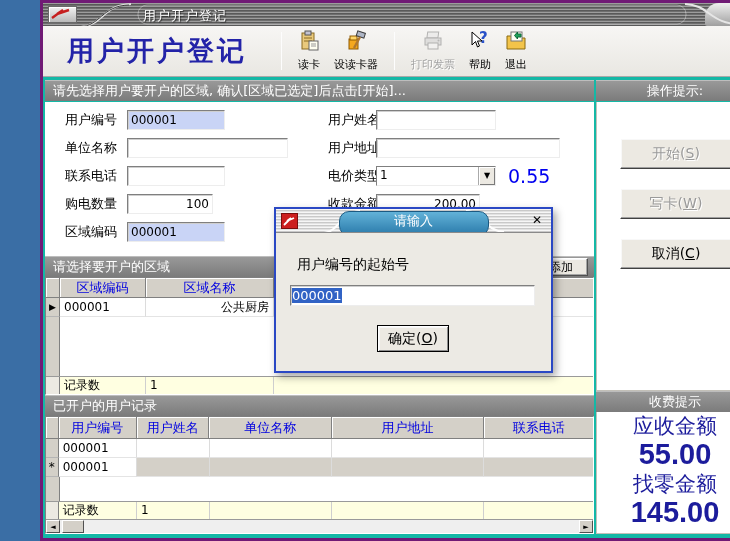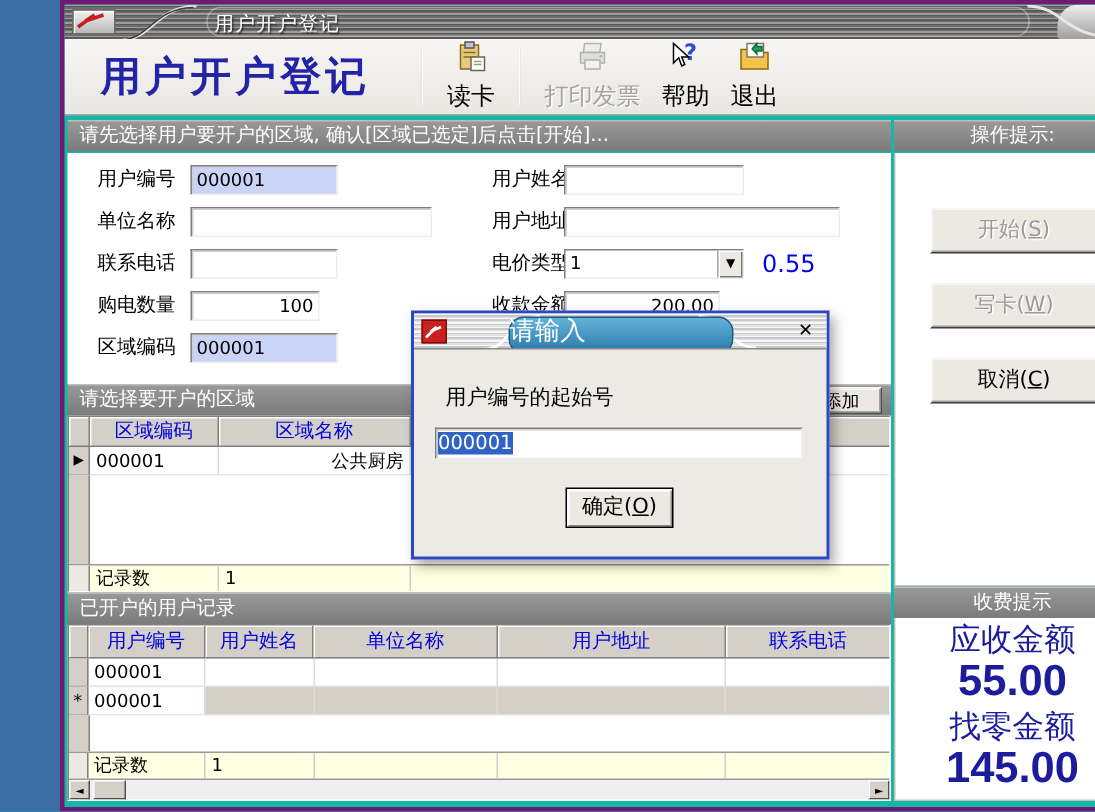--- a/index.html
+++ b/index.html
@@ -43,21 +43,21 @@
     border-bottom:1px solid #a9a9a9;
     display:flex; align-items:center;
   }
   .page-title {
     margin-left:24px; width:205px;
     font-size:27px; font-weight:bold; color:#2323a8; letter-spacing:3px;
     font-family:"DejaVu Sans","Liberation Sans",sans-serif;
   }
   .tb-sep { width:1px; height:38px; background:#b4b4b4; border-right:1px solid #fdfdfd; margin:0 9px; }
   .tb-btn { display:flex; flex-direction:column; align-items:center; justify-content:center; padding:2px 7px; }
-  .tb-btn .lbl { font-size:16px; color:#000; margin-top:1px; white-space:nowrap; }
+  .tb-btn .lbl { font-size:11px; color:#000; margin-top:1px; white-space:nowrap; }
   .tb-btn.disabled .lbl { color:#a3a3a3; text-shadow:1px 1px 0 #fff; }
   .tb-btn.disabled svg { filter:grayscale(1); opacity:.55; }
 
   
   .sec-hd {
     position:absolute; height:21px;
     background:linear-gradient(180deg,#9a9a9a,#7b7b7b);
     color:#fff; font-size:13px; line-height:21px; padding:0 8px;
     box-shadow:inset 0 1px 0 #bdbdbd;
   }
@@ -73,21 +73,21 @@
   }
   .fi.hl { background:#c9d4f6; }
   .fi.num { text-align:right; }
   .combo { position:absolute; height:20px; display:flex; border:1px solid; border-color:#7f7f7f #ededed #ededed #7f7f7f; background:#fff; }
   .combo .val { flex:1; font-size:12px; padding:1px 3px; }
   .combo .dd {
     width:17px; background:#ece9e2; border-left:1px solid #aaa;
     box-shadow:inset 1px 1px 0 #fff, inset -1px -1px 0 #7a7a7a;
     font-size:8px; color:#000; text-align:center; line-height:18px;
   }
-  .rate { position:absolute; color:#0000f0; font-size:16px; line-height:20px; }
+  .rate { position:absolute; color:#0000f0; font-size:19px; line-height:20px; }
 
   
   .grid { position:absolute; background:#fff; border:1px solid; border-color:#808080 #fff #fff #808080; overflow:hidden; display:flex; flex-direction:column; }
   .g-row { display:flex; flex-shrink:0; }
   .g-hcell {
     background:#d4d0c8; color:#0000e0; font-size:13px; text-align:center;
     border-right:1px solid #808080; border-bottom:1px solid #808080;
     box-shadow:inset 1px 1px 0 #fff; line-height:20px;
   }
   .g-cell { font-size:12px; padding:0 4px; border-right:1px solid #dcdcdc; border-bottom:1px solid #e4e4e4; line-height:18px; white-space:nowrap; overflow:hidden; }
@@ -135,21 +135,21 @@
   }
   .m-titlebar {
     position:relative; height:24px; overflow:hidden;
     background:repeating-linear-gradient(180deg,#f6f6f6 0 1px,#c9c9c9 1px 2px,#e2e2e2 2px 3px);
     border-bottom:1px solid #8a8a8a;
   }
   .m-pill {
     position:absolute; left:50%; top:2px; transform:translateX(-50%);
     width:150px; height:25px; border-radius:10px;
     background:linear-gradient(180deg,#62b2d8,#2a7aaa);
-    border:1px solid #1c5a82; color:#fff; font-size:17px; text-align:left; line-height:18px;
+    border:1px solid #1c5a82; color:#fff; font-size:13px; text-align:center; line-height:18px;
   }
   .m-logo { position:absolute; left:5px; top:4px; width:17px; height:16px; background:#cc1f1f; border:1px solid #7a0e0e; }
   .m-close { position:absolute; right:7px; top:4px; width:14px; height:14px; color:#000; font-weight:bold; font-size:12px; line-height:14px; text-align:center; }
   .m-prompt { position:absolute; left:21px; top:47px; font-size:14px; color:#000; }
   .m-input {
     position:absolute; left:14px; top:76px; width:245px; height:21px; background:#fff;
     border:1px solid; border-color:#7f7f7f #ededed #ededed #7f7f7f; box-shadow:inset 1px 1px 0 #cfcfcf;
     font-size:13px; line-height:19px; padding:0 1px;
   }
   .m-input .sel { background:#3163c5; color:#fff; }
@@ -194,20 +194,31 @@
           <line x1="6" y1="8" x2="14" y2="8" stroke="#8a6a20"></line>
           <line x1="6" y1="11" x2="14" y2="11" stroke="#8a6a20"></line>
           <rect x="11" y="11" width="9" height="9" fill="#fffff0" stroke="#666"></rect>
           <line x1="13" y1="14" x2="18" y2="14" stroke="#999"></line>
           <line x1="13" y1="16" x2="18" y2="16" stroke="#999"></line>
         </svg>
       </span>
       <span class="lbl">读卡</span>
     </div>
 
+    <div class="tb-btn">
+      <span>
+        <svg width="22" height="22" viewBox="0 0 22 22">
+          <rect x="4" y="9" width="9" height="10" fill="#f5a81e" stroke="#8f5a00"></rect>
+          <rect x="5" y="6" width="7" height="4" fill="#ffd668" stroke="#8f5a00"></rect>
+          <rect x="12" y="2" width="8" height="5" fill="#aeb6c6" stroke="#3c3c3c" transform="rotate(18 16 4)"></rect>
+          <line x1="15" y1="7" x2="9" y2="18" stroke="#b07830" stroke-width="2.4"></line>
+        </svg>
+      </span>
+      <span class="lbl">设读卡器</span>
+    </div>
 
     <div class="tb-sep"></div>
 
     <div class="tb-btn disabled" aria-disabled="true">
       <span>
         <svg width="22" height="22" viewBox="0 0 22 22">
           <rect x="6" y="2" width="11" height="6" fill="#e6e6e6" stroke="#7c7c7c" transform="skewX(-8)"></rect>
           <rect x="3" y="8" width="16" height="7" fill="#cfcfcf" stroke="#7c7c7c"></rect>
           <rect x="6" y="13" width="10" height="6" fill="#f2f2f2" stroke="#7c7c7c"></rect>
           <circle cx="16.5" cy="10.5" r="1" fill="#8a8a8a"></circle>

